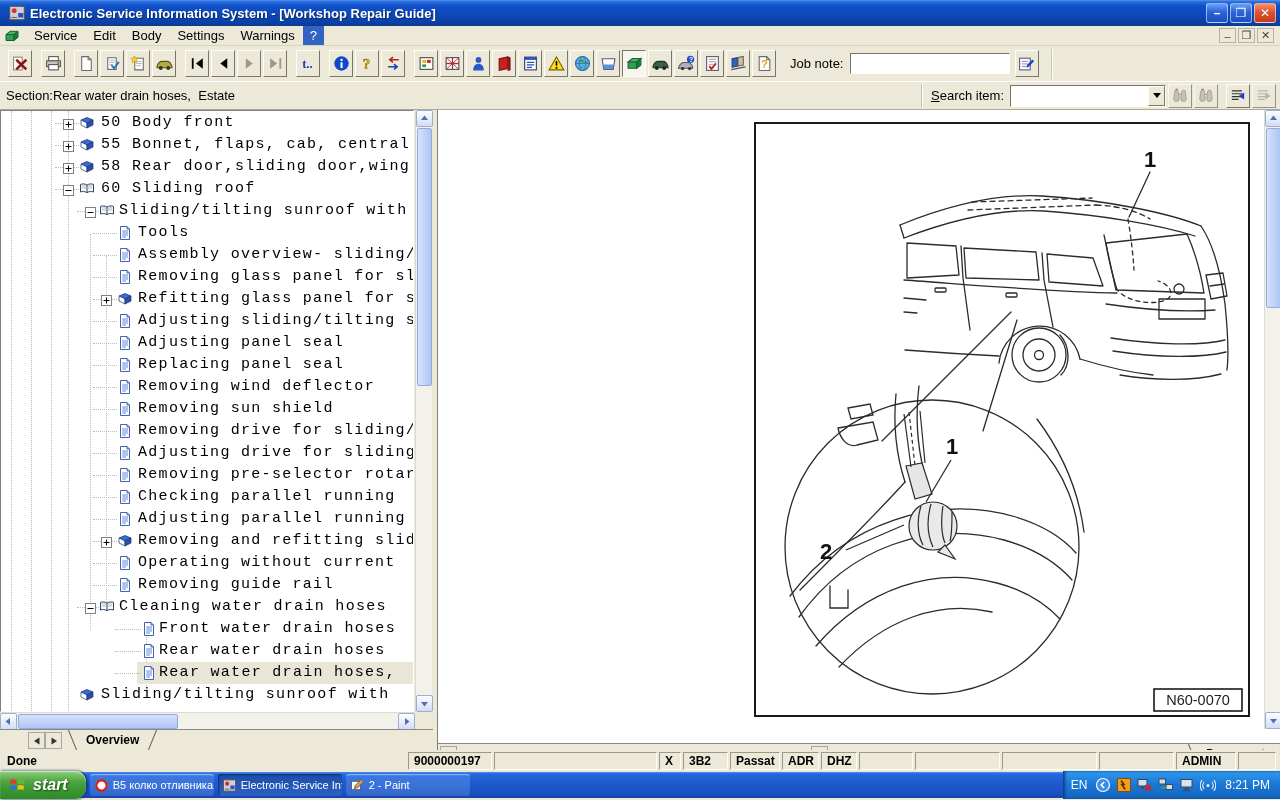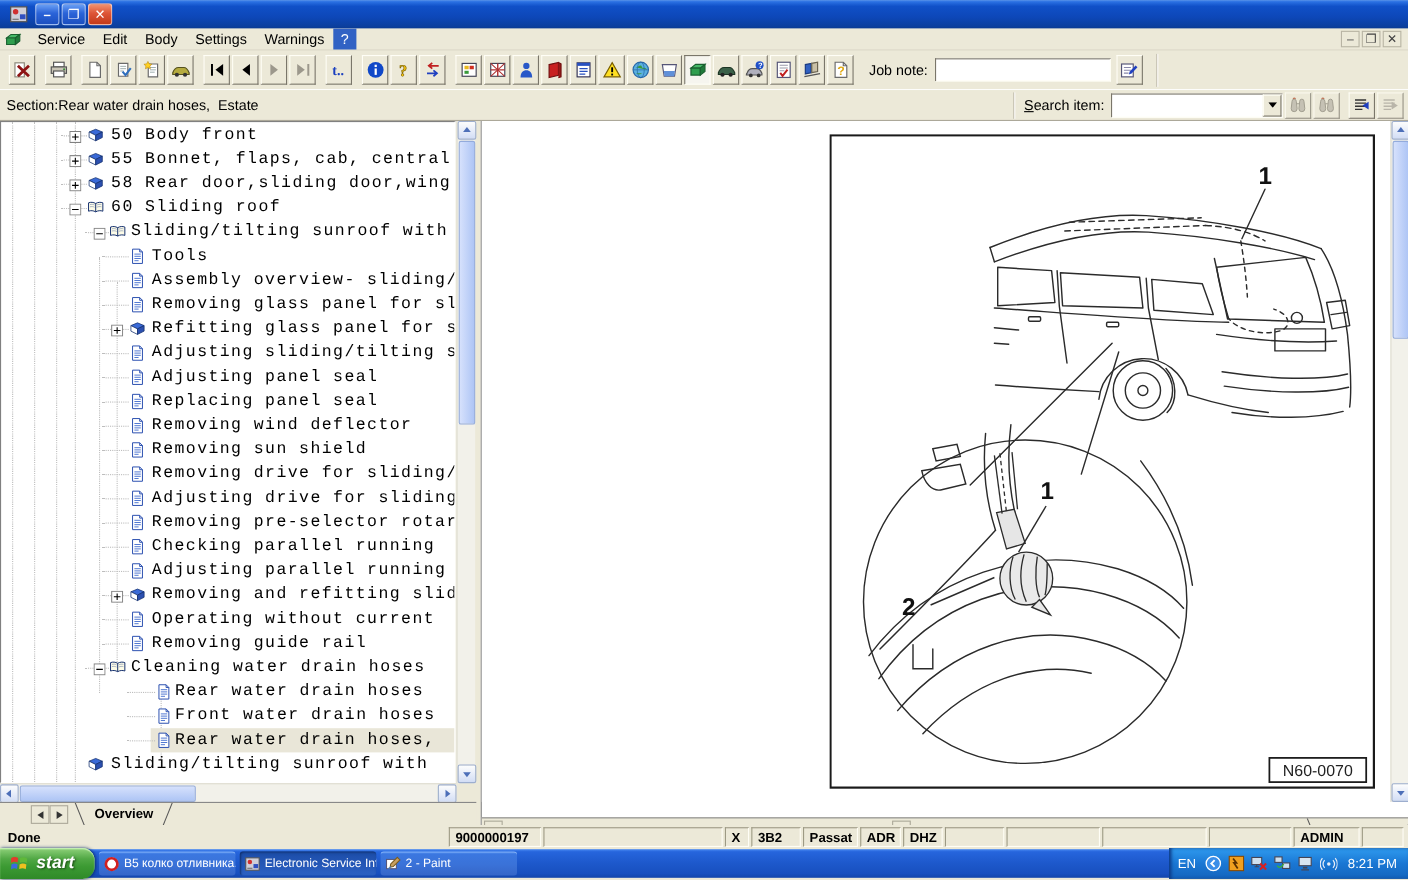--- a/index.html
+++ b/index.html
@@ -121,20 +121,21 @@
 
 <div id="titlebar">
   <span class="app-ic icon" id="app-icon">
       <svg viewBox="0 0 16 16">
         <rect x="1.5" y="2" width="13" height="12" fill="#cfcfd8" stroke="#555"></rect>
         <circle cx="5.5" cy="6" r="2.2" fill="#d03030"></circle>
         <rect x="9" y="8" width="4.5" height="4" fill="#3050c0"></rect>
         <path d="M3,12 h5" stroke="#666"></path>
       </svg>
     </span>
+  <span class="ttl">Electronic Service Information System - [Workshop Repair Guide]</span>
   <span class="winbtn">–</span>
   <span class="winbtn">❐</span>
   <span class="winbtn close">✕</span>
 </div>
 
 <div id="menubar">
   <span class="mdi-ic icon" id="mdi-icon">
       <svg viewBox="0 0 16 16">
         <path d="M2,6.5 l4,-3.2 h8 l-4,3.2 Z" fill="#46b868" stroke="#1a6030"></path>
         <path d="M2,6.5 h8 v6 h-8 Z" fill="#2f9e4e" stroke="#1a6030"></path>
@@ -609,26 +610,26 @@
                 <path d="M2.5,5.5 H8.5" stroke="#000"></path>
               </svg></span><span class="ticon icon" style="left:98px"><svg viewBox="0 0 16 16">
                 <path d="M8,4 C6,2.8 3.5,2.6 1.5,3.4 L1.5,11 C3.5,10.2 6,10.4 8,11.6 C10,10.4 12.5,10.2 14.5,11 L14.5,3.4 C12.5,2.6 10,2.8 8,4 Z" fill="#fdfce8" stroke="#14306e" stroke-width="0.9"></path>
                 <path d="M8,4 L8,11.6" stroke="#14306e" stroke-width="0.9"></path>
                 <path d="M2.8,5 C4.2,4.6 6,4.8 7,5.4 M9,5.4 C10,4.8 11.8,4.6 13.2,5 M2.8,7 C4.2,6.6 6,6.8 7,7.4 M9,7.4 C10,6.8 11.8,6.6 13.2,7" stroke="#8090b0" stroke-width="0.6" fill="none"></path>
               </svg></span><span class="tlabel" style="left:118px">Cleaning water drain hoses</span></div>
           <div class="trow"><span class="tconn" style="left:114px;width:26px"></span><span class="ticon icon" style="left:140px"><svg viewBox="0 0 16 16">
                 <path d="M3.5,1.5 L10,1.5 L12.5,4 L12.5,14.5 L3.5,14.5 Z" fill="#fff" stroke="#2c50b0" stroke-width="0.9"></path>
                 <path d="M10,1.5 L10,4 L12.5,4" fill="none" stroke="#2c50b0" stroke-width="0.9"></path>
                 <path d="M5.2,6 L11,6 M5.2,8 L11,8 M5.2,10 L11,10 M5.2,12 L9,12" stroke="#3a66cc" stroke-width="0.8"></path>
+              </svg></span><span class="tlabel" style="left:158px">Front water drain hoses</span></div>
+          <div class="trow"><span class="tconn" style="left:114px;width:26px"></span><span class="ticon icon" style="left:140px"><svg viewBox="0 0 16 16">
+                <path d="M3.5,1.5 L10,1.5 L12.5,4 L12.5,14.5 L3.5,14.5 Z" fill="#fff" stroke="#2c50b0" stroke-width="0.9"></path>
+                <path d="M10,1.5 L10,4 L12.5,4" fill="none" stroke="#2c50b0" stroke-width="0.9"></path>
+                <path d="M5.2,6 L11,6 M5.2,8 L11,8 M5.2,10 L11,10 M5.2,12 L9,12" stroke="#3a66cc" stroke-width="0.8"></path>
               </svg></span><span class="tlabel" style="left:158px">Rear water drain hoses</span></div>
-          <div class="trow"><span class="tconn" style="left:114px;width:26px"></span><span class="ticon icon" style="left:140px"><svg viewBox="0 0 16 16">
-                <path d="M3.5,1.5 L10,1.5 L12.5,4 L12.5,14.5 L3.5,14.5 Z" fill="#fff" stroke="#2c50b0" stroke-width="0.9"></path>
-                <path d="M10,1.5 L10,4 L12.5,4" fill="none" stroke="#2c50b0" stroke-width="0.9"></path>
-                <path d="M5.2,6 L11,6 M5.2,8 L11,8 M5.2,10 L11,10 M5.2,12 L9,12" stroke="#3a66cc" stroke-width="0.8"></path>
-              </svg></span><span class="tlabel" style="left:158px">Front water drain hoses</span></div>
           <div class="trow"><i class="hl" style="left:136px"></i><span class="tconn" style="left:114px;width:26px"></span><span class="ticon icon" style="left:140px"><svg viewBox="0 0 16 16">
                 <path d="M3.5,1.5 L10,1.5 L12.5,4 L12.5,14.5 L3.5,14.5 Z" fill="#fff" stroke="#2c50b0" stroke-width="0.9"></path>
                 <path d="M10,1.5 L10,4 L12.5,4" fill="none" stroke="#2c50b0" stroke-width="0.9"></path>
                 <path d="M5.2,6 L11,6 M5.2,8 L11,8 M5.2,10 L11,10 M5.2,12 L9,12" stroke="#3a66cc" stroke-width="0.8"></path>
               </svg></span><span class="tlabel" style="left:158px">Rear water drain hoses,  E</span></div>
           <div class="trow"><span class="ticon icon" style="left:78px"><svg viewBox="0 0 16 16">
                 <path d="M2,5 L8,2.5 L14,5 L8,8 Z" fill="#3a6ad8" stroke="#14306e" stroke-width="0.7"></path>
                 <path d="M2,5 L8,8 L8,13 L2,10 Z" fill="#ffffff" stroke="#14306e" stroke-width="0.7"></path>
                 <path d="M14,5 L8,8 L8,13 L14,10 Z" fill="#2c50b0" stroke="#14306e" stroke-width="0.7"></path>
               </svg></span><span class="tlabel" style="left:100px">Sliding/tilting sunroof with</span></div>

